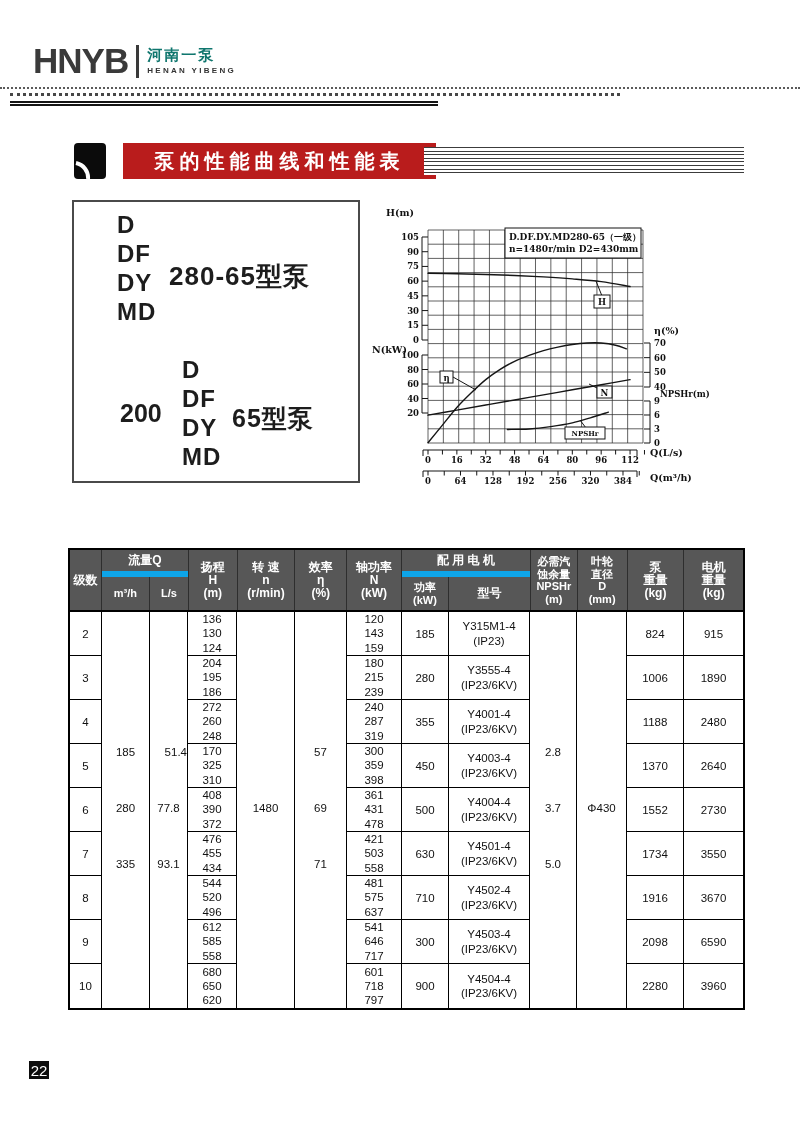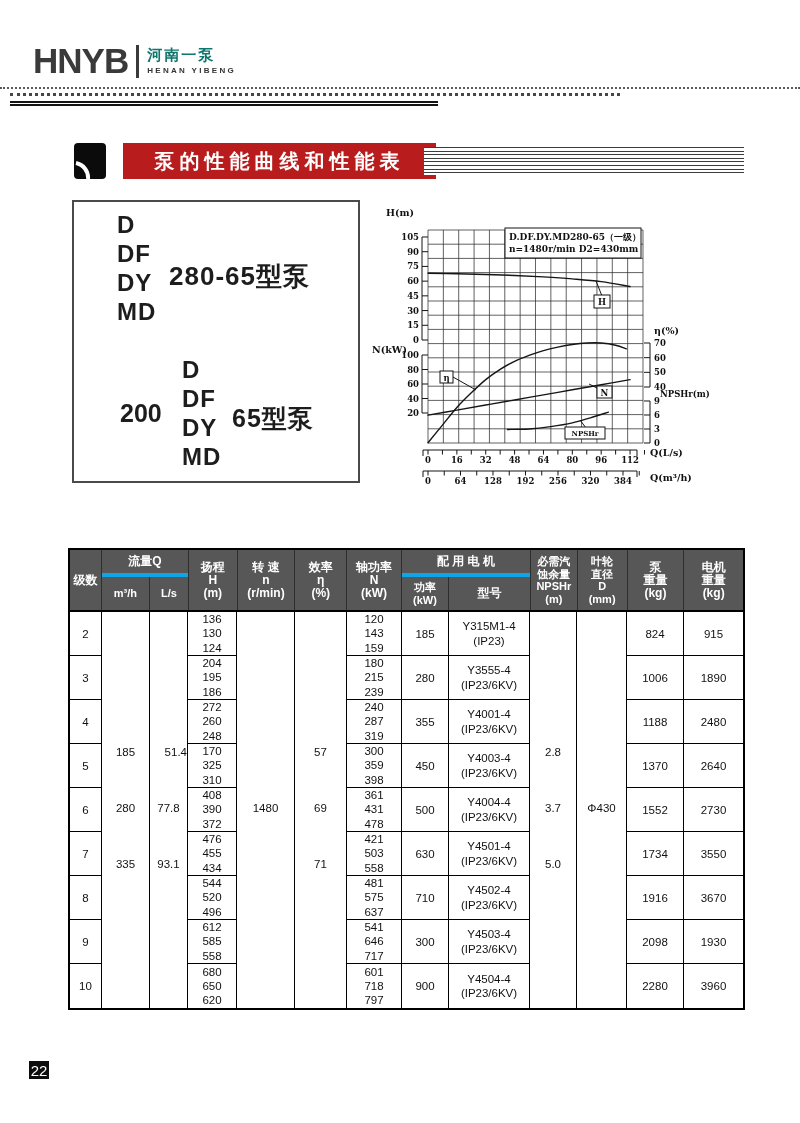--- a/index.html
+++ b/index.html
@@ -52,21 +52,21 @@
 
   
   .ptable{position:absolute;left:68px;top:548px;width:677px;height:462px;
           border:2px solid #000;box-sizing:border-box;font-family:"Liberation Sans",sans-serif;}
   .thead{display:flex;height:62px;background:#575757;color:#fff;
          border-bottom:2px solid #000;box-sizing:border-box;}
   .hcell{border-right:1px solid #2e2e2e;box-sizing:border-box;display:flex;align-items:center;
          justify-content:center;text-align:center;white-space:pre-line;
          font-size:12px;line-height:13px;font-weight:bold;}
   .hgroup{border-right:1px solid #2e2e2e;box-sizing:border-box;display:flex;flex-direction:column;}
-  .htop{height:27px;border-bottom:4px solid #0ea5e9;box-sizing:border-box;display:flex;
+  .htop{height:27px;border-bottom:6px solid #0ea5e9;box-sizing:border-box;display:flex;
         align-items:center;justify-content:center;font-size:12px;font-weight:bold;}
   .hbot{flex:1;display:flex;}
   .hbot .hcell{height:100%;}
   .hsmall{font-size:11px;line-height:12.5px;}
   .tbody{position:relative;display:flex;height:396px;background:#fff;}
   .tcol{position:relative;height:100%;border-right:1px solid #000;box-sizing:border-box;}
   .tcol:last-child{border-right:none;}
   .rcell{height:44px;border-bottom:1px solid #000;box-sizing:border-box;display:flex;
          flex-direction:column;align-items:center;justify-content:center;
          font-size:11.5px;color:#111;}
@@ -532,21 +532,21 @@
           <div class="rcell">2280</div>
         </div>
         <div class="tcol" style="width: 59px;">
           <div class="rcell">915</div>
           <div class="rcell">1890</div>
           <div class="rcell">2480</div>
           <div class="rcell">2640</div>
           <div class="rcell">2730</div>
           <div class="rcell">3550</div>
           <div class="rcell">3670</div>
-          <div class="rcell">1930</div>
+          <div class="rcell">6590</div>
           <div class="rcell">3960</div>
         </div>
       </div>
   </div>
 
   <div class="page-badge">
     <span>22</span>
   </div>
 
 </div>

